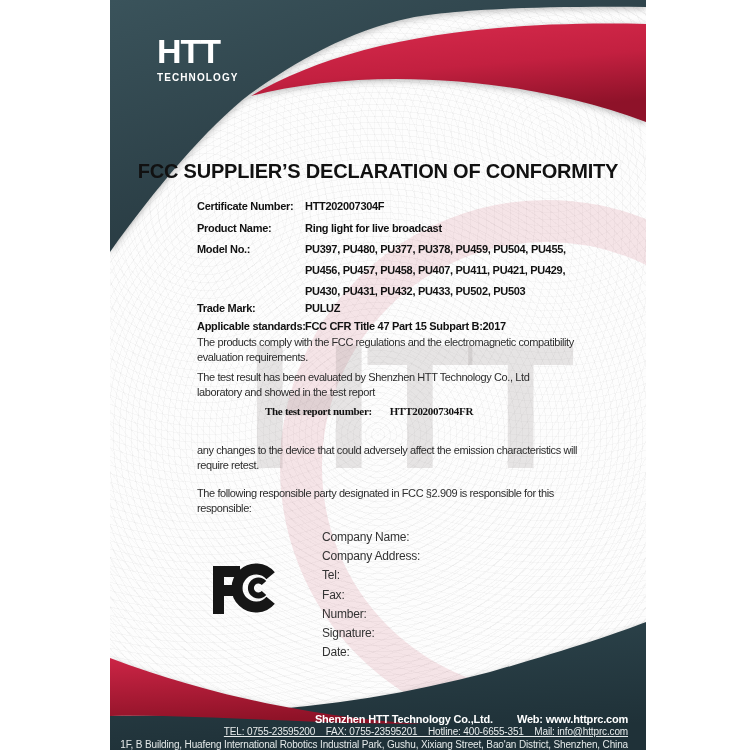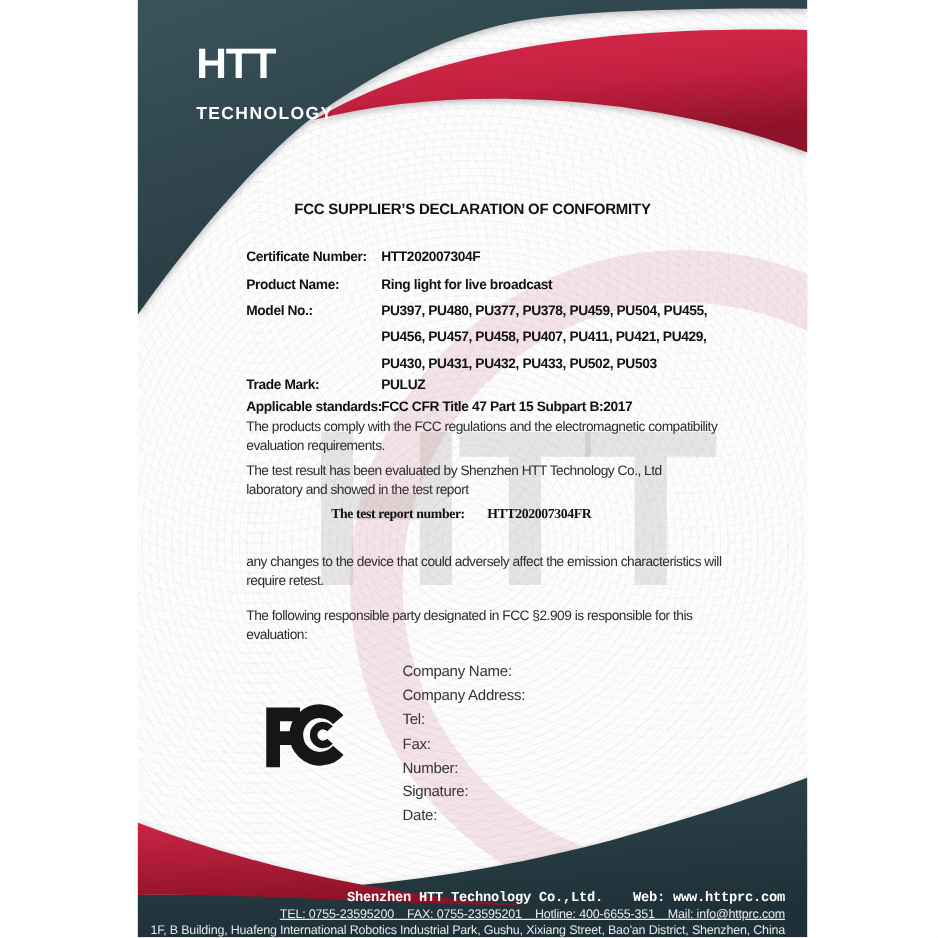--- a/index.html
+++ b/index.html
@@ -22,42 +22,42 @@
            font-size:178px;font-weight:bold;letter-spacing:-8px;line-height:1;
            color:rgba(150,140,140,.22);}
 
   svg.art{position:absolute;left:0;z-index:3;pointer-events:none;
           filter:drop-shadow(0 2px 3px rgba(40,40,40,.30));}
   .art-header{top:0;}
   .art-footer{bottom:0;}
 
   .logo{position:absolute;z-index:4;left:47px;top:34px;color:#fff;}
   .logo-main{font-size:34px;font-weight:bold;letter-spacing:-1px;line-height:1.0;}
-  .logo-sub{font-size:14px;font-weight:bold;letter-spacing:1.1px;margin-top:14px;}
+  .logo-sub{font-size:10px;font-weight:bold;letter-spacing:1.1px;margin-top:4px;}
 
   .title{position:absolute;z-index:4;left:0;top:160px;width:100%;text-align:center;
-         font-size:12px;font-weight:bold;letter-spacing:-0.2px;color:#111;}
+         font-size:20px;font-weight:bold;letter-spacing:-0.2px;color:#111;}
 
   .field-row{position:absolute;z-index:4;left:0;width:100%;height:16px;padding-left:25px;}
   .flabel{position:absolute;left:87px;font-size:11px;font-weight:bold;letter-spacing:-0.3px;color:#111;}
   .fvalue{position:absolute;left:195px;font-size:11px;font-weight:bold;letter-spacing:-0.3px;color:#111;white-space:nowrap;}
 
   .para-line{position:absolute;z-index:4;left:87px;font-size:11px;letter-spacing:-0.4px;
              color:#2d2d2d;white-space:nowrap;}
   .report-line{position:absolute;z-index:4;left:155px;font-size:11px;font-weight:bold;
                letter-spacing:-0.3px;color:#111;white-space:nowrap;font-family:Liberation Serif, serif;}
   .report-line .rep-val{margin-left:18px;}
 
   .fcc{position:absolute;z-index:4;left:100px;top:562px;}
 
   .form-area{position:absolute;z-index:4;left:212px;top:528px;}
   .form-row{font-size:12px;color:#333;letter-spacing:-0.2px;line-height:19.2px;}
 
   .footer-company{position:absolute;z-index:5;right:18px;top:701px;white-space:pre;
-                  font-size:11px;font-weight:bold;color:#ffffff;letter-spacing:-0.2px;font-family:Liberation Mono, monospace;}
+                  font-size:11px;font-weight:bold;color:#ffffff;letter-spacing:-0.2px;}
   .footer-company .web{margin-left:24px;}
   .footer-contact{position:absolute;z-index:5;right:18px;top:726px;white-space:pre;
                   font-size:10px;color:#e8ecec;letter-spacing:-0.15px;text-decoration:underline;}
   .footer-address{position:absolute;z-index:5;right:18px;top:738.5px;white-space:pre;
                   font-size:10px;color:#e4e9e9;letter-spacing:-0.15px;}
 </style>
 </head>
 <body>
 
 <div class="page">
@@ -123,21 +123,21 @@
   <div class="para-line" style="top:386px">laboratory and showed in the test report</div>
 
   <div class="report-line" style="top:405px">
     <span>The test report number:</span><span class="rep-val">HTT202007304FR</span>
   </div>
 
   <div class="para-line" style="top:444px">any changes to the device that could adversely affect the emission characteristics will</div>
   <div class="para-line" style="top:459px">require retest.</div>
 
   <div class="para-line" style="top:487px">The following responsible party designated in FCC §2.909 is responsible for this</div>
-  <div class="para-line" style="top:502px">evaluation:</div>
+  <div class="para-line" style="top:502px">responsible:</div>
 
   <svg class="fcc" width="70" height="52" viewBox="0 0 70 52">
     <path d="M3,4 h27 v11 h-16 v8 h14 v11 h-14 v18 h-11 z" fill="#161616"></path>
     <path d="M60.6,13.8 A19,19 0 1 0 60.6,38.2" fill="none" stroke="#161616" stroke-width="11"></path>
     <path d="M54,21 A7.5,7.5 0 1 0 54,31" fill="none" stroke="#161616" stroke-width="6"></path>
   </svg>
 
   <div class="form-area">
     <div class="form-row">Company Name:</div>
     <div class="form-row">Company Address:</div>

